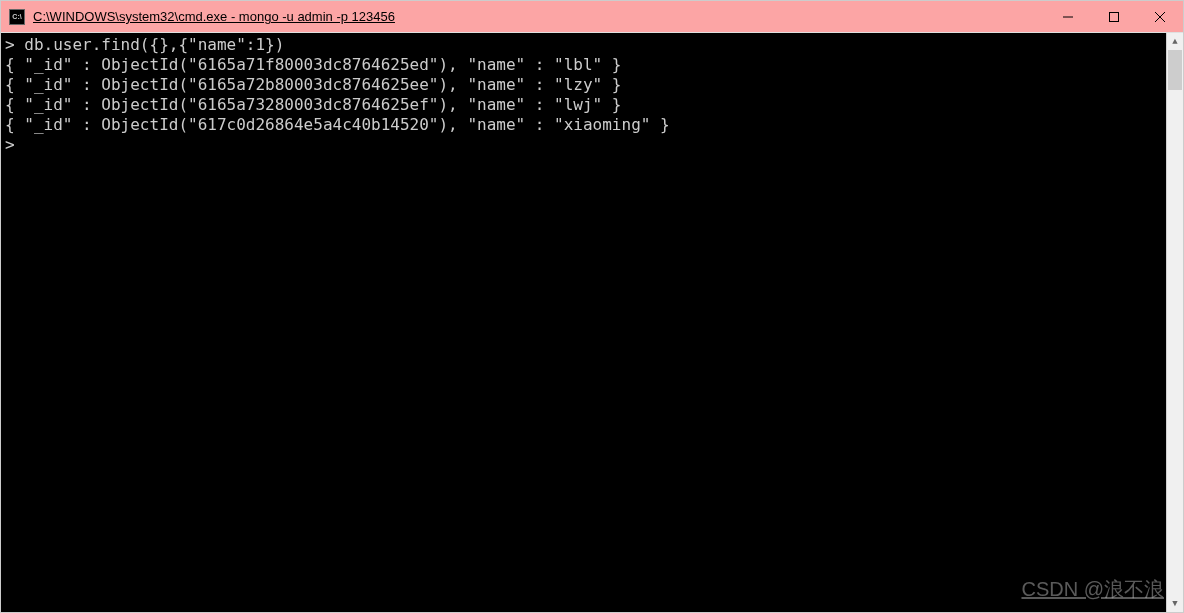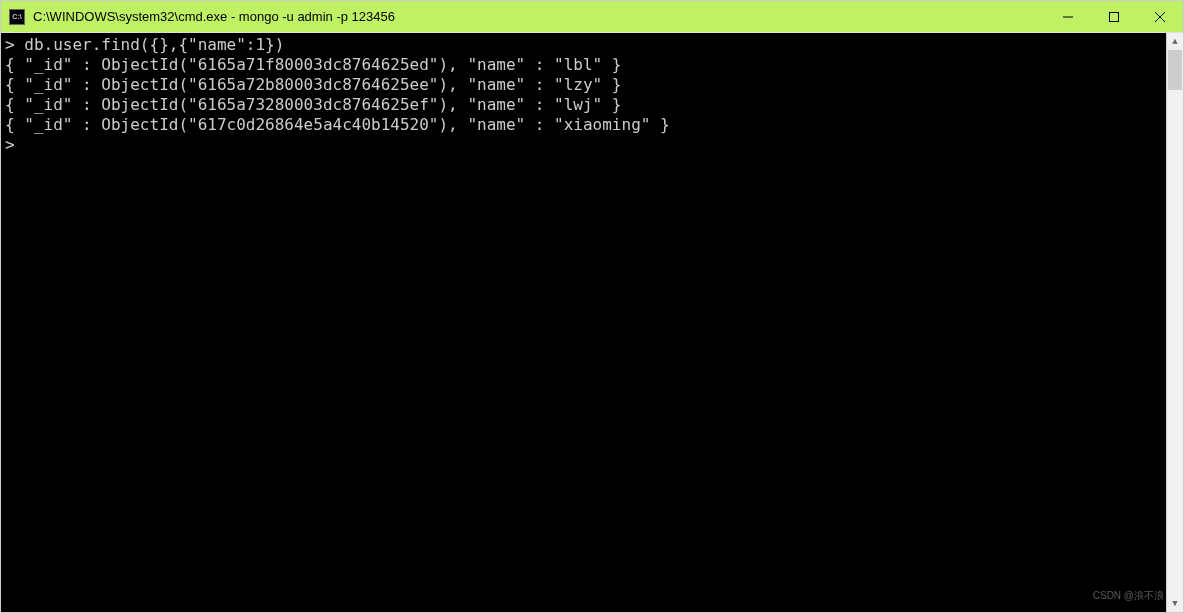--- a/index.html
+++ b/index.html
@@ -18,24 +18,25 @@
     .window {
       width: 100%;
       height: 100%;
       border: 1px solid #ccc;
       display: flex;
       flex-direction: column;
       background: #fff;
     }
     .titlebar {
       height: 32px;
-      background: #bef264;
+      background: #fca5a5;
       display: flex;
       align-items: center;
       border-bottom: 1px solid #e0e0e0;
+      text-decoration: underline;
     }
     .titlebar-icon {
       width: 16px;
       height: 16px;
       margin: 0 8px;
       background: #000;
       border: 1px solid #666;
       display: flex;
       align-items: center;
       justify-content: center;
@@ -113,22 +114,23 @@
       color: #666;
     }
     .scrollbar-arrow.top { top: 0; }
     .scrollbar-arrow.bottom { bottom: 0; }
     .watermark {
       position: absolute;
       bottom: 10px;
       right: 20px;
       color: rgba(180,180,180,0.5);
       font-family: "Microsoft YaHei", Arial, sans-serif;
-      font-size: 10px;
+      font-size: 20px;
       pointer-events: none;
+      text-decoration: underline;
     }
   </style>
 </head>
 <body>
 
 <div class="window">
   <div class="titlebar">
     <div class="titlebar-icon">C:\</div>
     <div class="titlebar-text">C:\WINDOWS\system32\cmd.exe - mongo  -u admin -p 123456</div>
     <div class="titlebar-controls">

